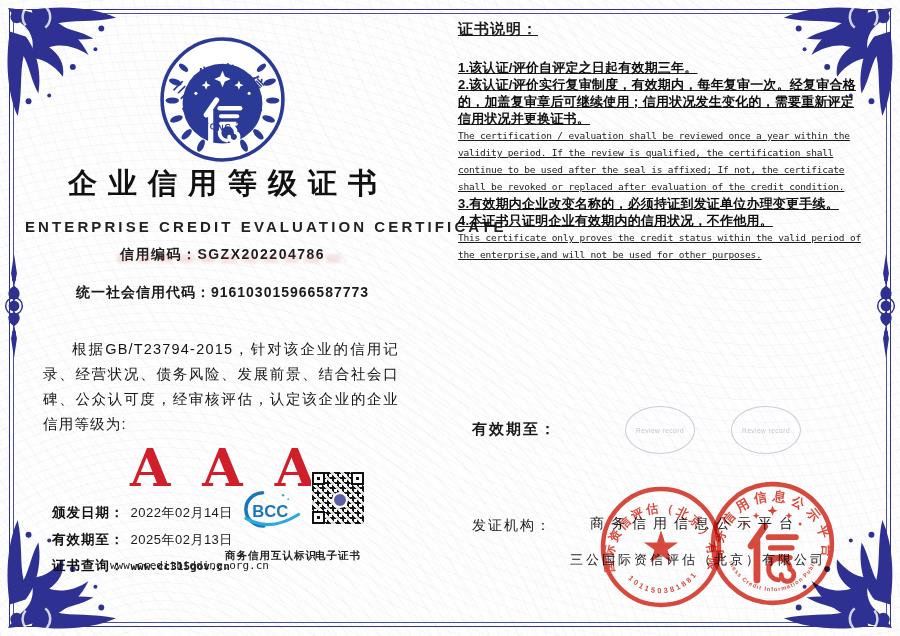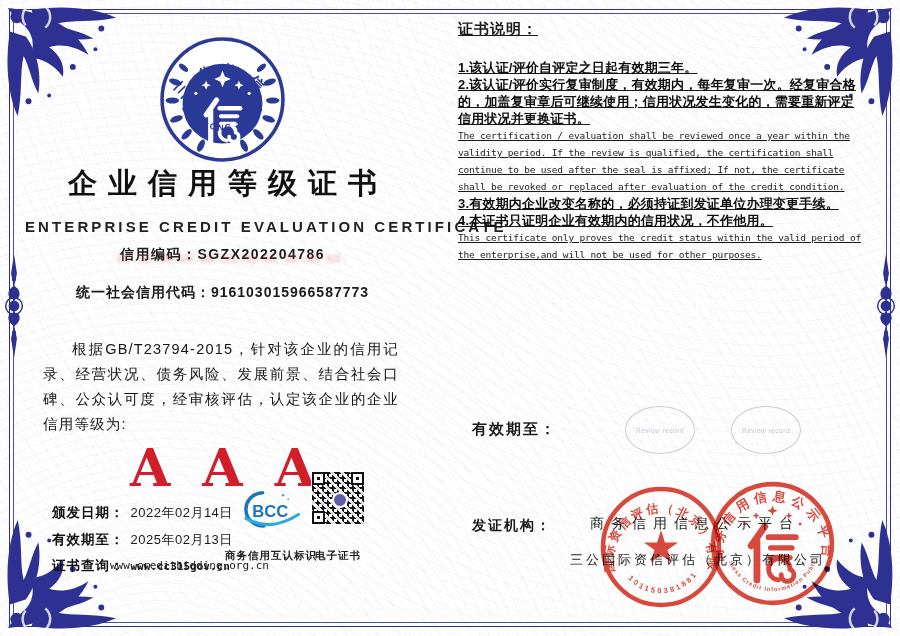--- a/index.html
+++ b/index.html
@@ -65,21 +65,21 @@
   .right-panel{position:absolute;left:458px;top:20px;width:404px;text-decoration:underline;}
   .instr-heading{font-size:15px;font-weight:bold;letter-spacing:1px;margin-bottom:20px;}
   .instr-item .cn{font-size:13px;font-weight:600;line-height:17px;color:#0e0e0e;letter-spacing:.2px;}
   .instr-item .en{font-family:"DejaVu Sans Mono",monospace;font-size:9.5px;line-height:17px;
     color:#1c1c1c;letter-spacing:-0.2px;}
   .annual-label{position:absolute;left:472px;top:420px;font-size:15px;font-weight:600;letter-spacing:2px;}
   .review-seal{position:absolute;width:68px;height:46px;border:1px solid #c9cdd6;border-radius:50%;
     display:flex;align-items:center;justify-content:center;
     font-size:6.5px;color:#c0c6d1;letter-spacing:.5px;}
   .seal1{left:625px;top:406px;} .seal2{left:731px;top:406px;}
-  .issuer-label{position:absolute;left:472px;top:517px;font-size:14px;font-weight:700;letter-spacing:2px;}
+  .issuer-label{position:absolute;left:472px;top:517px;font-size:14px;font-weight:400;letter-spacing:2px;}
   .issuer-line1{position:absolute;left:560px;top:515px;width:270px;text-align:center;
     font-size:14px;font-weight:500;letter-spacing:7px;color:#222;white-space:nowrap;}
   .issuer-line2{position:absolute;left:553px;top:551px;width:290px;text-align:center;
     font-size:13px;font-weight:500;letter-spacing:3px;color:#222;white-space:nowrap;}
   svg.stamp{position:absolute;opacity:.93;mix-blend-mode:multiply;}
   .stamp-left{left:598px;top:484px;width:126px;height:126px;}
   .stamp-right{left:708px;top:479px;width:129px;height:129px;}
 </style>
 </head>
 <body>

